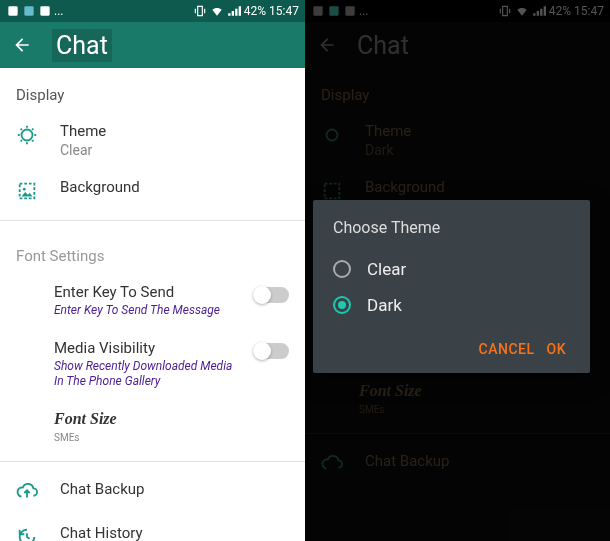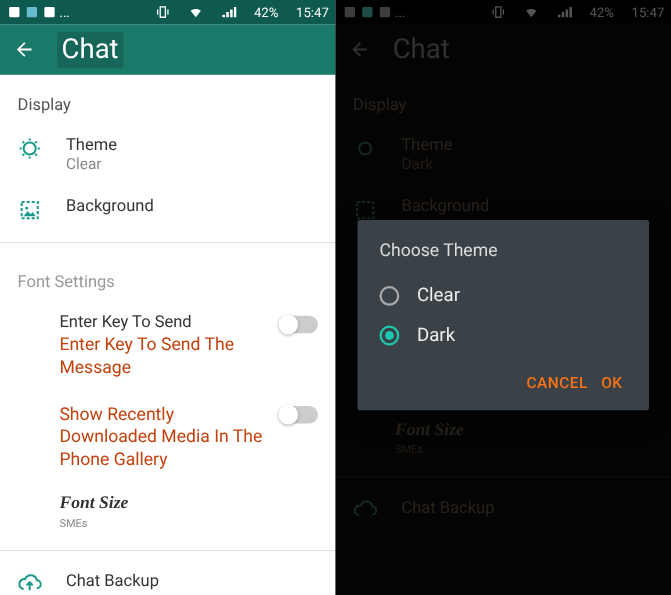--- a/index.html
+++ b/index.html
@@ -6,21 +6,21 @@
 body { font-family: -apple-system, Roboto, Arial, sans-serif; background: #e0e0e0; }
 .container { display: flex; width: 610px; height: 541px; }
 .screen { width: 305px; height: 541px; position: relative; overflow: hidden; }
 .screen.light { background: #fff; }
 .screen.dark { background: #0a0a0a; }
 
 .statusbar { height: 22px; display: flex; align-items: center; justify-content: space-between; padding: 0 6px; font-size: 12px; }
 .statusbar.light { background: #0e5a4e; color: #fff; }
 .statusbar.dark { background: #000; color: #bbb; }
 .sb-left { display: flex; gap: 2px; align-items: center; }
-.sb-right { display: flex; gap: 16px; align-items: center; }
+.sb-right { display: flex; gap: 3px; align-items: center; }
 .sb-ico { width: 14px; height: 14px; display: inline-block; }
 
 .appbar { height: 46px; display: flex; align-items: center; padding: 0 12px; gap: 20px; }
 .appbar.light { background: #1a7a6a; color: #fff; }
 .appbar.dark { background: #0a0a0a; color: #6b6b6b; }
 .back-arrow { width: 20px; height: 20px; cursor: pointer; }
 .appbar-title { font-size: 25px; font-weight: 400; }
 .appbar.light .appbar-title { background: rgba(0,0,0,0.15); padding: 2px 4px; }
 
 .content { padding: 0; }
@@ -29,36 +29,36 @@
 
 .row { display: flex; align-items: flex-start; padding: 10px 16px; gap: 22px; }
 .row-icon { width: 22px; height: 22px; flex-shrink: 0; margin-top: 2px; }
 .teal { color: #1a9a8a; fill: #1a9a8a; }
 .dark .teal { color: #2a5a52; fill: #2a5a52; }
 .row-body { flex: 1; }
 .row-title { font-size: 15px; color: #333; }
 .row-sub { font-size: 14px; color: #888; margin-top: 2px; }
 .dark .row-title { color: #5a4a3a; }
 .dark .row-sub { color: #4a3a2a; }
-.row-sub2 { font-size: 16px; color: #c2410c; margin-top: 2px; line-height: 1.3; }
+.row-sub2 { font-size: 12px; color: #4c1d95; margin-top: 2px; line-height: 1.3; font-style: italic; }
 
 .divider { height: 1px; background: #e0e0e0; margin: 8px 0; }
 .dark .divider { background: #1a1a1a; }
 
 .toggle { width: 36px; height: 16px; background: #ccc; border-radius: 10px; position: relative; cursor: pointer; margin-top: 4px; }
 .toggle::after { content: ''; position: absolute; width: 18px; height: 18px; background: #fff; border-radius: 50%; top: -1px; left: 0; box-shadow: 0 1px 3px rgba(0,0,0,0.3); }
 
 .indent { padding-left: 54px; gap: 10px; }
 .font-title { font-size: 16px; font-weight: bold; font-style: italic; color: #333; font-family: Georgia, serif; }
 .dark .font-title { color: #5a4a3a; }
 .font-sub { font-size: 10px; color: #888; margin-top: 4px; }
 .dark .font-sub { color: #4a3a2a; }
 
 .overlay { position: absolute; inset: 0; background: rgba(0,0,0,0.55); }
-.dialog { position: absolute; left: 20px; right: 20px; top: 200px; background: #3a4248; border-radius: 2px; padding: 18px 20px 10px; box-shadow: 0 6px 20px rgba(0,0,0,0.5); }
+.dialog { position: absolute; left: 8px; right: 20px; top: 200px; background: #3a4248; border-radius: 2px; padding: 18px 20px 10px; box-shadow: 0 6px 20px rgba(0,0,0,0.5); }
 .dialog-title { color: #ddd; font-size: 16px; margin-bottom: 14px; }
 .radio-row { display: flex; align-items: center; gap: 16px; padding: 8px 0; cursor: pointer; }
 .radio { width: 18px; height: 18px; border-radius: 50%; border: 2px solid #aaa; position: relative; }
 .radio.selected { border-color: #1ac9b0; }
 .radio.selected::after { content: ''; position: absolute; width: 8px; height: 8px; background: #1ac9b0; border-radius: 50%; top: 3px; left: 3px; }
 .radio-label { color: #eee; font-size: 17px; }
 .dialog-actions { display: flex; justify-content: flex-end; gap: 4px; margin-top: 12px; }
 .dialog-btn { color: #f97316; font-size: 14px; padding: 6px 4px; cursor: pointer; font-weight: 500; letter-spacing: 0.5px; }
 </style>
 </head>
@@ -134,20 +134,21 @@
       <div class="row indent">
         <div class="row-body">
           <div class="row-title">Enter Key To Send</div>
           <div class="row-sub2">Enter Key To Send The Message</div>
         </div>
         <div class="toggle"></div>
       </div>
 
       <div class="row indent">
         <div class="row-body">
+          <div class="row-title">Media Visibility</div>
           <div class="row-sub2">Show Recently Downloaded Media In The Phone Gallery</div>
         </div>
         <div class="toggle"></div>
       </div>
 
       <div class="row indent">
         <div class="row-body">
           <div class="font-title">Font Size</div>
           <div class="font-sub">SMEs</div>
         </div>

